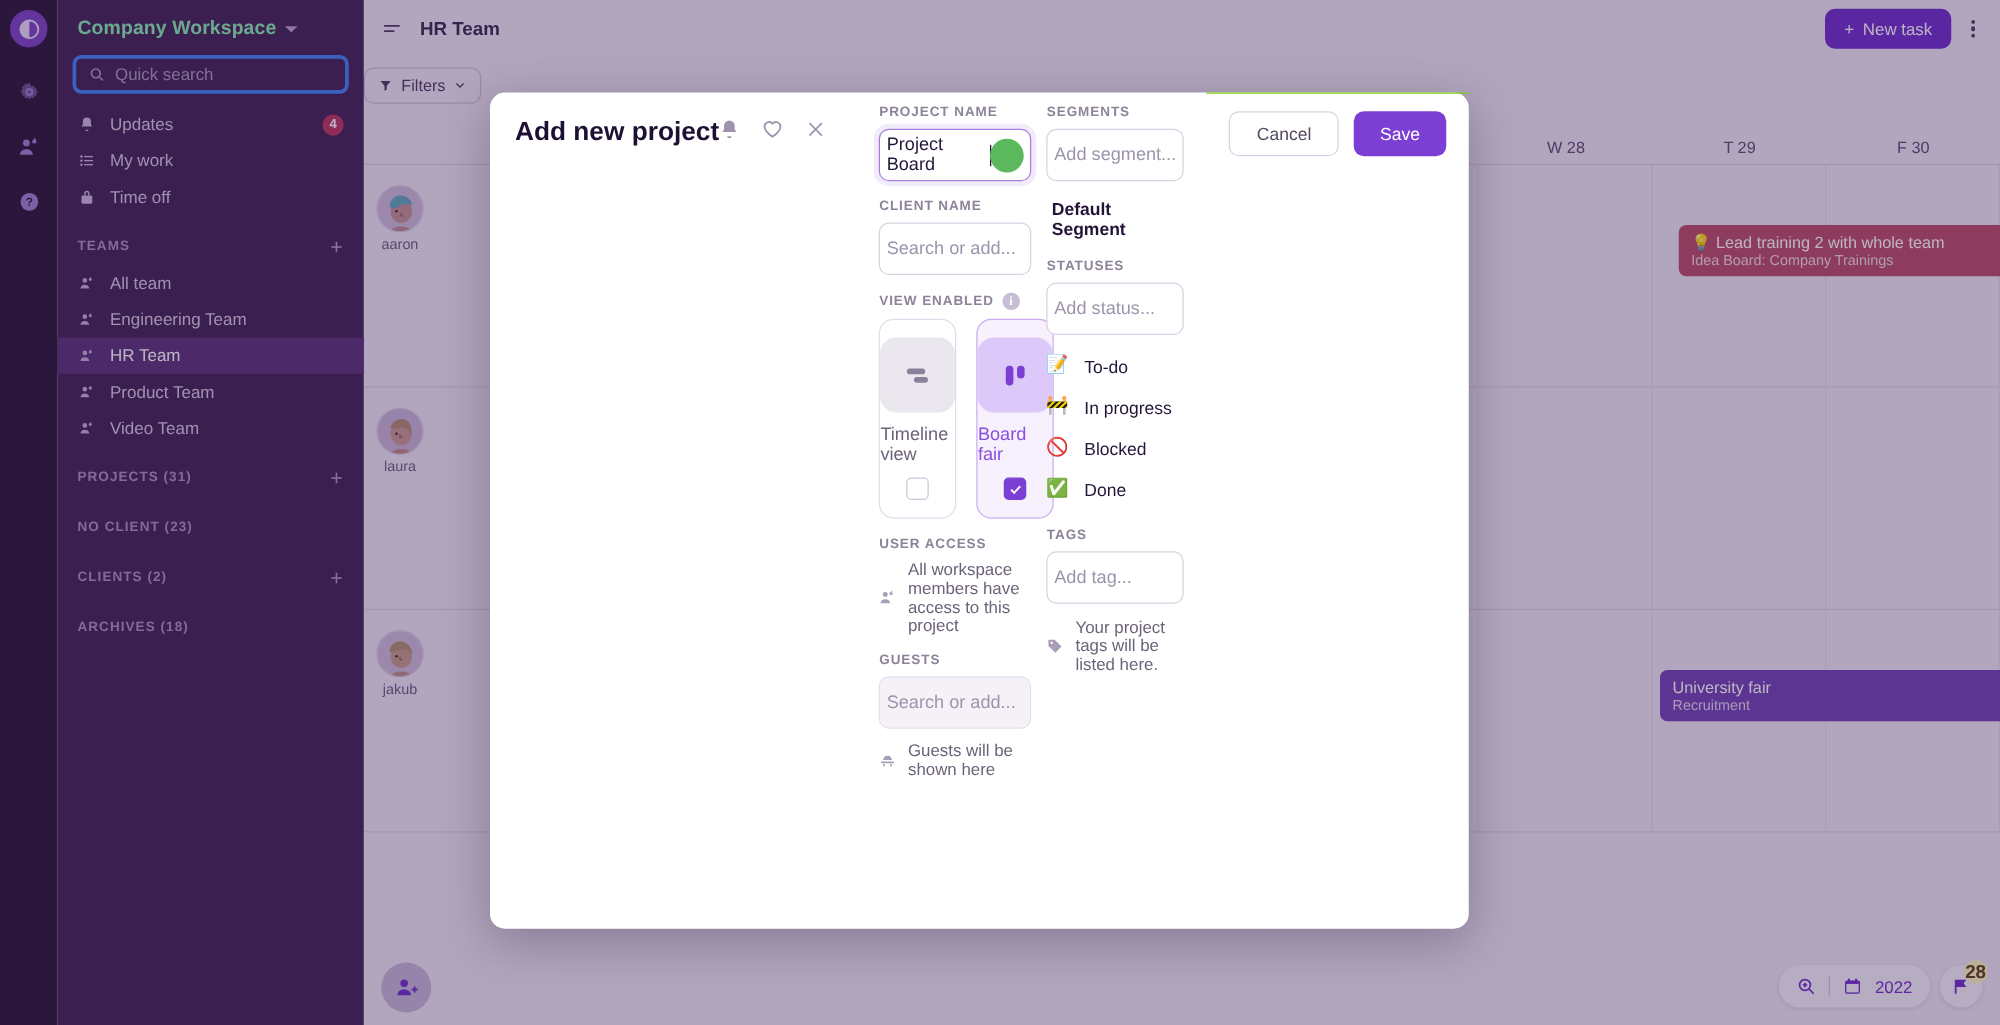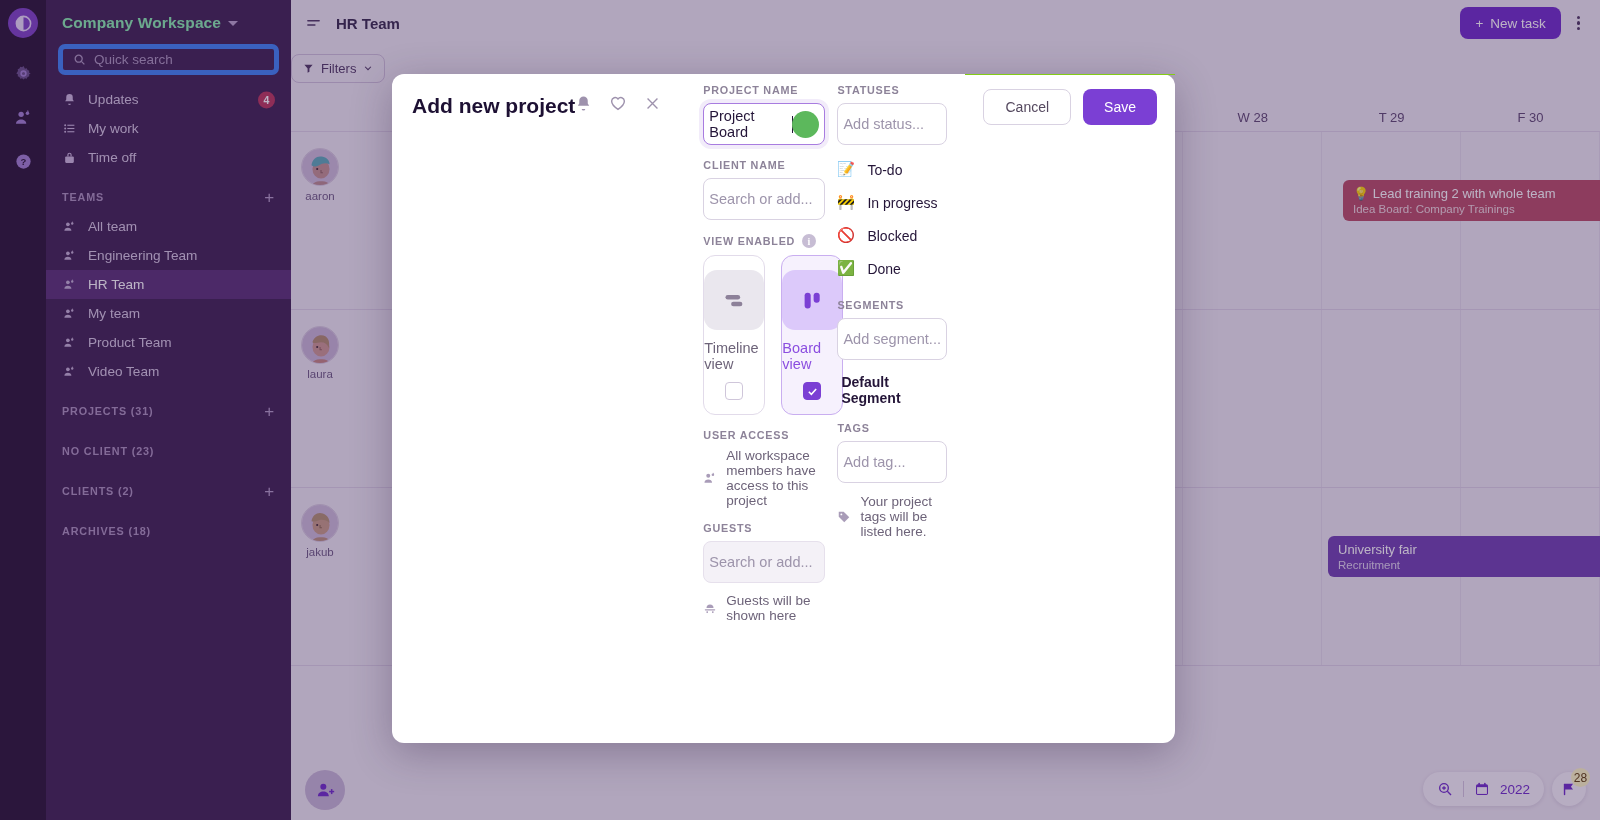--- a/index.html
+++ b/index.html
@@ -27,21 +27,21 @@
 
   
   .sidebar {
     position: absolute; left: 46px; top: 0; width: 245px; height: 820px;
     background: #3b1d4e; z-index: 4; padding: 0;
   }
   .ws-head { display: flex; align-items: center; gap: 7px; padding: 14px 16px 10px 16px; }
   .ws-title { color: #86efac; font-size: 15.5px; font-weight: 700; letter-spacing: .1px; }
   .ws-caret { width: 0; height: 0; border-left: 5px solid transparent; border-right: 5px solid transparent; border-top: 5px solid #b9a3cc; }
   .qsearch {
-    margin: 2px 12px 10px 12px; height: 31px; border: 5px solid #3b82f6; border-radius: 7px;
+    margin: 2px 12px 10px 12px; height: 31px; border: 3px solid #3b82f6; border-radius: 7px;
     display: flex; align-items: center; gap: 8px; padding: 0 10px;
   }
   .qsearch span.ph { color: #ab97bd; font-size: 13.5px; }
   .nav-item {
     display: flex; align-items: center; gap: 11px; height: 29px; padding: 0 16px;
     color: #d6c9e2; font-size: 13.6px; position: relative;
   }
   .nav-item .ico { width: 15px; display: flex; justify-content: center; color: #cbb8dc; }
   .badge-ct {
     position: absolute; right: 16px; top: 50%; transform: translateY(-50%);
@@ -135,21 +135,21 @@
     box-shadow: 0 1px 4px rgba(60,30,90,.13);
   }
   .ctrl-div { width: 1px; height: 16px; background: #d3c6de; }
   .ctrl-round {
     width: 34px; height: 34px; border-radius: 50%; background: #f7f4fa;
     display: flex; align-items: center; justify-content: center; position: relative;
     box-shadow: 0 1px 4px rgba(60,30,90,.13);
   }
   .ctrl-badge {
     position: absolute; top: -4px; right: -4px; background: #fef9c3; color: #5a3b06;
-    font-size: 12px; font-weight: 400; width: 19px; height: 19px; border-radius: 50%;
+    font-size: 15px; font-weight: 700; width: 19px; height: 19px; border-radius: 50%;
     display: flex; align-items: center; justify-content: center;
   }
   .add-person {
     position: absolute; left: 14px; bottom: 10px; width: 40px; height: 40px;
     border-radius: 50%; background: #c6b6d6; display: flex; align-items: center;
     justify-content: center; z-index: 3;
   }
 
   
   .scrim { position: absolute; inset: 0; background: rgba(60,35,85,.34); z-index: 10; }
@@ -349,31 +349,20 @@
         <div class="team-item active">
           <span class="ico">
             <svg width="13" height="13" viewBox="0 0 24 24" fill="currentColor">
               <circle cx="9" cy="8" r="3.4"></circle>
               <path d="M2.5 20c0-3.6 2.9-5.6 6.5-5.6s6.5 2 6.5 5.6z"></path>
               <circle cx="17" cy="6.5" r="2.2"></circle>
               <path d="M17 2.5l1.8 1.6-1.8 1.4z"></path>
             </svg>
           </span>
           <span>HR Team</span>
-        </div>
-        <div class="team-item">
-          <span class="ico">
-            <svg width="13" height="13" viewBox="0 0 24 24" fill="currentColor">
-              <circle cx="9" cy="8" r="3.4"></circle>
-              <path d="M2.5 20c0-3.6 2.9-5.6 6.5-5.6s6.5 2 6.5 5.6z"></path>
-              <circle cx="17" cy="6.5" r="2.2"></circle>
-              <path d="M17 2.5l1.8 1.6-1.8 1.4z"></path>
-            </svg>
-          </span>
-          <span>My team</span>
         </div>
         <div class="team-item">
           <span class="ico">
             <svg width="13" height="13" viewBox="0 0 24 24" fill="currentColor">
               <circle cx="9" cy="8" r="3.4"></circle>
               <path d="M2.5 20c0-3.6 2.9-5.6 6.5-5.6s6.5 2 6.5 5.6z"></path>
               <circle cx="17" cy="6.5" r="2.2"></circle>
               <path d="M17 2.5l1.8 1.6-1.8 1.4z"></path>
             </svg>
           </span>
@@ -663,21 +652,21 @@
               <div class="view-name">Timeline view</div>
               <div class="vchk"></div>
             </div>
             <div class="view-card selected">
               <div class="view-icon-box">
                 <svg width="27" height="27" viewBox="0 0 24 24" fill="#7b3fd4">
                   <rect x="5" y="5" width="5.4" height="14" rx="2.6"></rect>
                     <rect x="13" y="5" width="5.4" height="9" rx="2.6"></rect>
                 </svg>
               </div>
-              <div class="view-name">Board view</div>
+              <div class="view-name">Board fair</div>
               <div class="vchk on">
                 <svg width="11" height="11" viewBox="0 0 24 24" fill="none" stroke="#fff" stroke-width="3.4">
                     <path d="M4 12.5l5.5 5.5L20 6.5"></path>
                   </svg>
               </div>
             </div>
           </div>
         </div>
 
         <div class="fld-group">
@@ -708,20 +697,30 @@
                   <rect x="6" y="17.6" width="2.4" height="3"></rect>
                   <rect x="15.6" y="17.6" width="2.4" height="3"></rect>
                 </svg>
             </span>
             <span>Guests will be shown here</span>
           </div>
         </div>
       </div>
 
       <div class="col col-right">
+        <div class="fld-group">
+          <div class="fld-label">SEGMENTS</div>
+          <div class="txt-input">
+            <span class="ph">Add segment...</span>
+          </div>
+          <div id="segment-list" style="margin-top:8px">
+              <div class="seg-item">Default Segment</div>
+            </div>
+        </div>
+
         <div class="fld-group">
           <div class="fld-label">STATUSES</div>
           <div class="txt-input">
             <span class="ph">Add status...</span>
           </div>
           <div id="status-list" style="margin-top:8px">
               <div class="status-row">
                 <span class="status-emoji">📝</span>
                 <span>To-do</span>
               </div>
@@ -734,30 +733,20 @@
                 <span>Blocked</span>
               </div>
               <div class="status-row">
                 <span class="status-emoji">✅</span>
                 <span>Done</span>
               </div>
             </div>
         </div>
 
         <div class="fld-group">
-          <div class="fld-label">SEGMENTS</div>
-          <div class="txt-input">
-            <span class="ph">Add segment...</span>
-          </div>
-          <div id="segment-list" style="margin-top:8px">
-              <div class="seg-item">Default Segment</div>
-            </div>
-        </div>
-
-        <div class="fld-group">
           <div class="fld-label">TAGS</div>
           <div class="txt-input">
             <span class="ph">Add tag...</span>
           </div>
           <div class="hint-line" style="margin-top:11px">
             <span class="ico">
               <svg width="14" height="14" viewBox="0 0 24 24" fill="currentColor">
                   <path d="M3 3h8.5L21 12.5 12.5 21 3 11.5z"></path>
                   <circle cx="7.5" cy="7.5" r="1.6" fill="#fff"></circle>
                 </svg>

